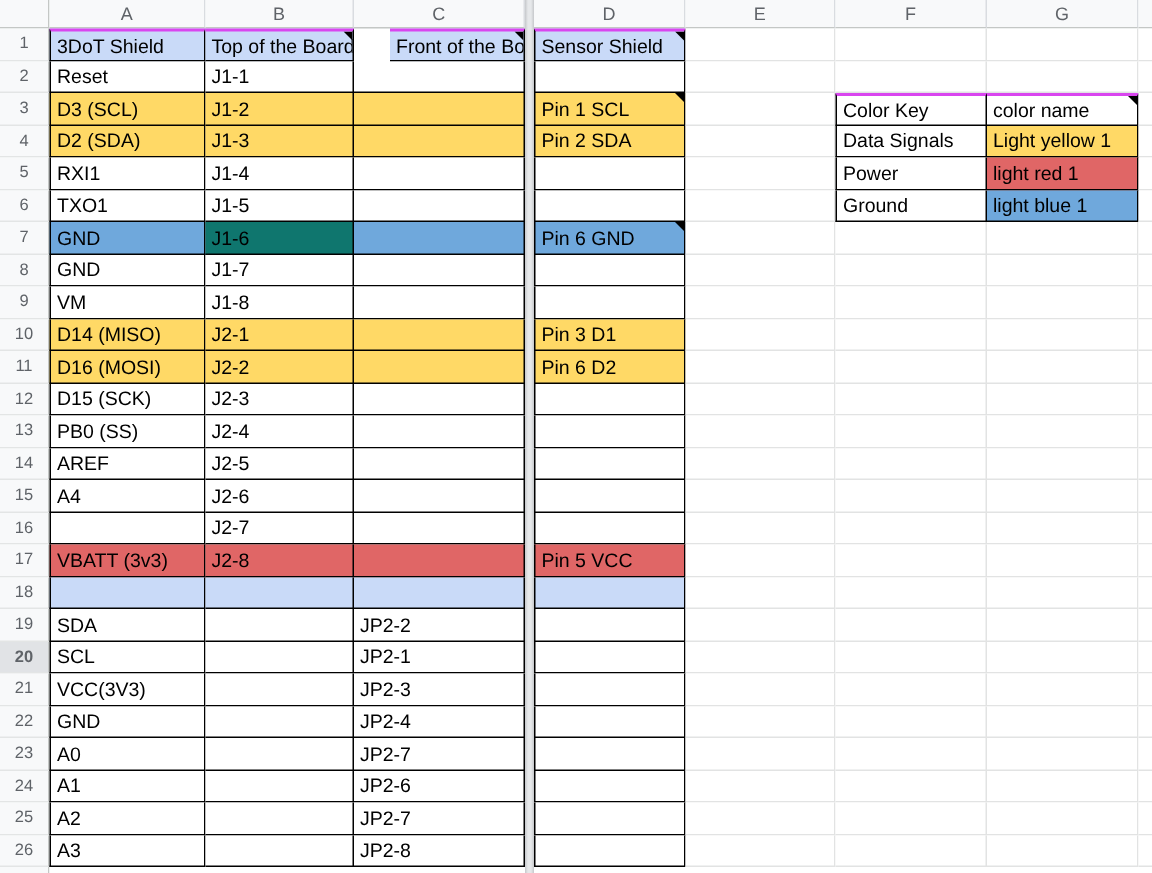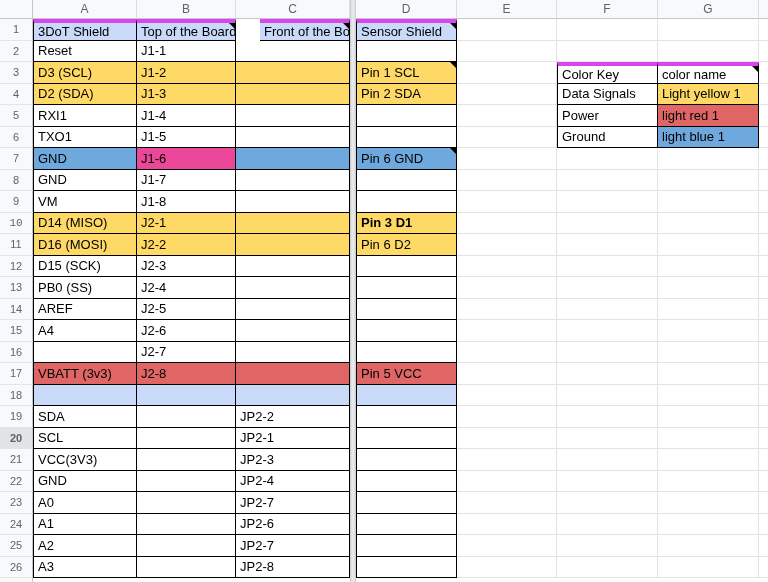--- a/index.html
+++ b/index.html
@@ -16,21 +16,21 @@
   .rowhdr{background:#f8f9fa;border-right:1px solid #c4c7c5;border-bottom:1px solid #e3e5e5;
           color:#5f6368;font-size:11px;display:flex;align-items:center;justify-content:center;}
   .rowhdr.active{background:#e1e3e6;font-weight:bold;}
   .rowhdr.sliver{border-bottom:none;}
   .divider{background:linear-gradient(90deg,#c6c8cb 0,#e6e8ea 2px,#e6e8ea 4px,#c6c8cb 6px);}
   .cell{position:relative;background:#fff;border-right:1px solid #e2e3e3;border-bottom:1px solid #e2e3e3;
         display:flex;align-items:center;overflow:hidden;box-sizing:border-box;}
   .cell .t{font-size:13px;color:#000;padding-left:4px;white-space:nowrap;}
   .cell.b{border-right:1px solid #000;border-bottom:1px solid #000;}
   .cell.bl{border-left:1px solid #000;}
-  .cell.bt{border-top:4px solid #d946ef;}
+  .cell.bt{border-top:2px solid #d946ef;}
   .cell.stub{border-right:none;}
   .cell.sliver{border-right:none;border-bottom:none;}
   .note{position:absolute;top:0;right:0;width:0;height:0;
         border-top:6px solid #000;border-left:6px solid transparent;}
 </style>
 </head>
 <body>
 
 <div id="sheet">
     <div class="corner" style="grid-area: 1 / 1;"></div>
@@ -163,21 +163,21 @@
       <span class="t">Ground</span>
     </div>
     <div class="cell b" style="grid-area: 7 / 9; background: rgb(111, 168, 220);">
       <span class="t">light blue 1</span>
     </div>
     <div class="cell stub" style="grid-area: 7 / 10;"></div>
     <div class="rowhdr" style="grid-area: 8 / 1;">7</div>
     <div class="cell b bl" style="grid-area: 8 / 2; background: rgb(111, 168, 220);">
       <span class="t">GND</span>
     </div>
-    <div class="cell b" style="grid-area: 8 / 3; background: #ec4899;">
+    <div class="cell b" style="grid-area: 8 / 3; background: #0f766e;">
       <span class="t">J1-6</span>
     </div>
     <div class="cell b" style="grid-area: 8 / 4; background: rgb(111, 168, 220);">
       <span class="t"></span>
     </div>
     <div class="cell b bl" style="grid-area: 8 / 6; background: rgb(111, 168, 220);">
       <span class="t">Pin 6 GND</span>
       <span class="note"></span>
     </div>
     <div class="cell" style="grid-area: 8 / 7;"></div>
@@ -211,31 +211,31 @@
     <div class="cell b" style="grid-area: 10 / 4;">
       <span class="t"></span>
     </div>
     <div class="cell b bl" style="grid-area: 10 / 6;">
       <span class="t"></span>
     </div>
     <div class="cell" style="grid-area: 10 / 7;"></div>
     <div class="cell" style="grid-area: 10 / 8;"></div>
     <div class="cell" style="grid-area: 10 / 9;"></div>
     <div class="cell stub" style="grid-area: 10 / 10;"></div>
-    <div class="rowhdr" style="grid-area: 11 / 1; font-family: Liberation Mono, monospace;">10</div>
+    <div class="rowhdr" style="grid-area: 11 / 1;">10</div>
     <div class="cell b bl" style="grid-area: 11 / 2; background: rgb(255, 217, 102);">
       <span class="t">D14 (MISO)</span>
     </div>
     <div class="cell b" style="grid-area: 11 / 3; background: rgb(255, 217, 102);">
       <span class="t">J2-1</span>
     </div>
     <div class="cell b" style="grid-area: 11 / 4; background: rgb(255, 217, 102);">
       <span class="t"></span>
     </div>
-    <div class="cell b bl" style="grid-area: 11 / 6; background: rgb(255, 217, 102); font-weight: bold;">
+    <div class="cell b bl" style="grid-area: 11 / 6; background: rgb(255, 217, 102);">
       <span class="t">Pin 3 D1</span>
     </div>
     <div class="cell" style="grid-area: 11 / 7;"></div>
     <div class="cell" style="grid-area: 11 / 8;"></div>
     <div class="cell" style="grid-area: 11 / 9;"></div>
     <div class="cell stub" style="grid-area: 11 / 10;"></div>
     <div class="rowhdr" style="grid-area: 12 / 1;">11</div>
     <div class="cell b bl" style="grid-area: 12 / 2; background: rgb(255, 217, 102);">
       <span class="t">D16 (MOSI)</span>
     </div>

